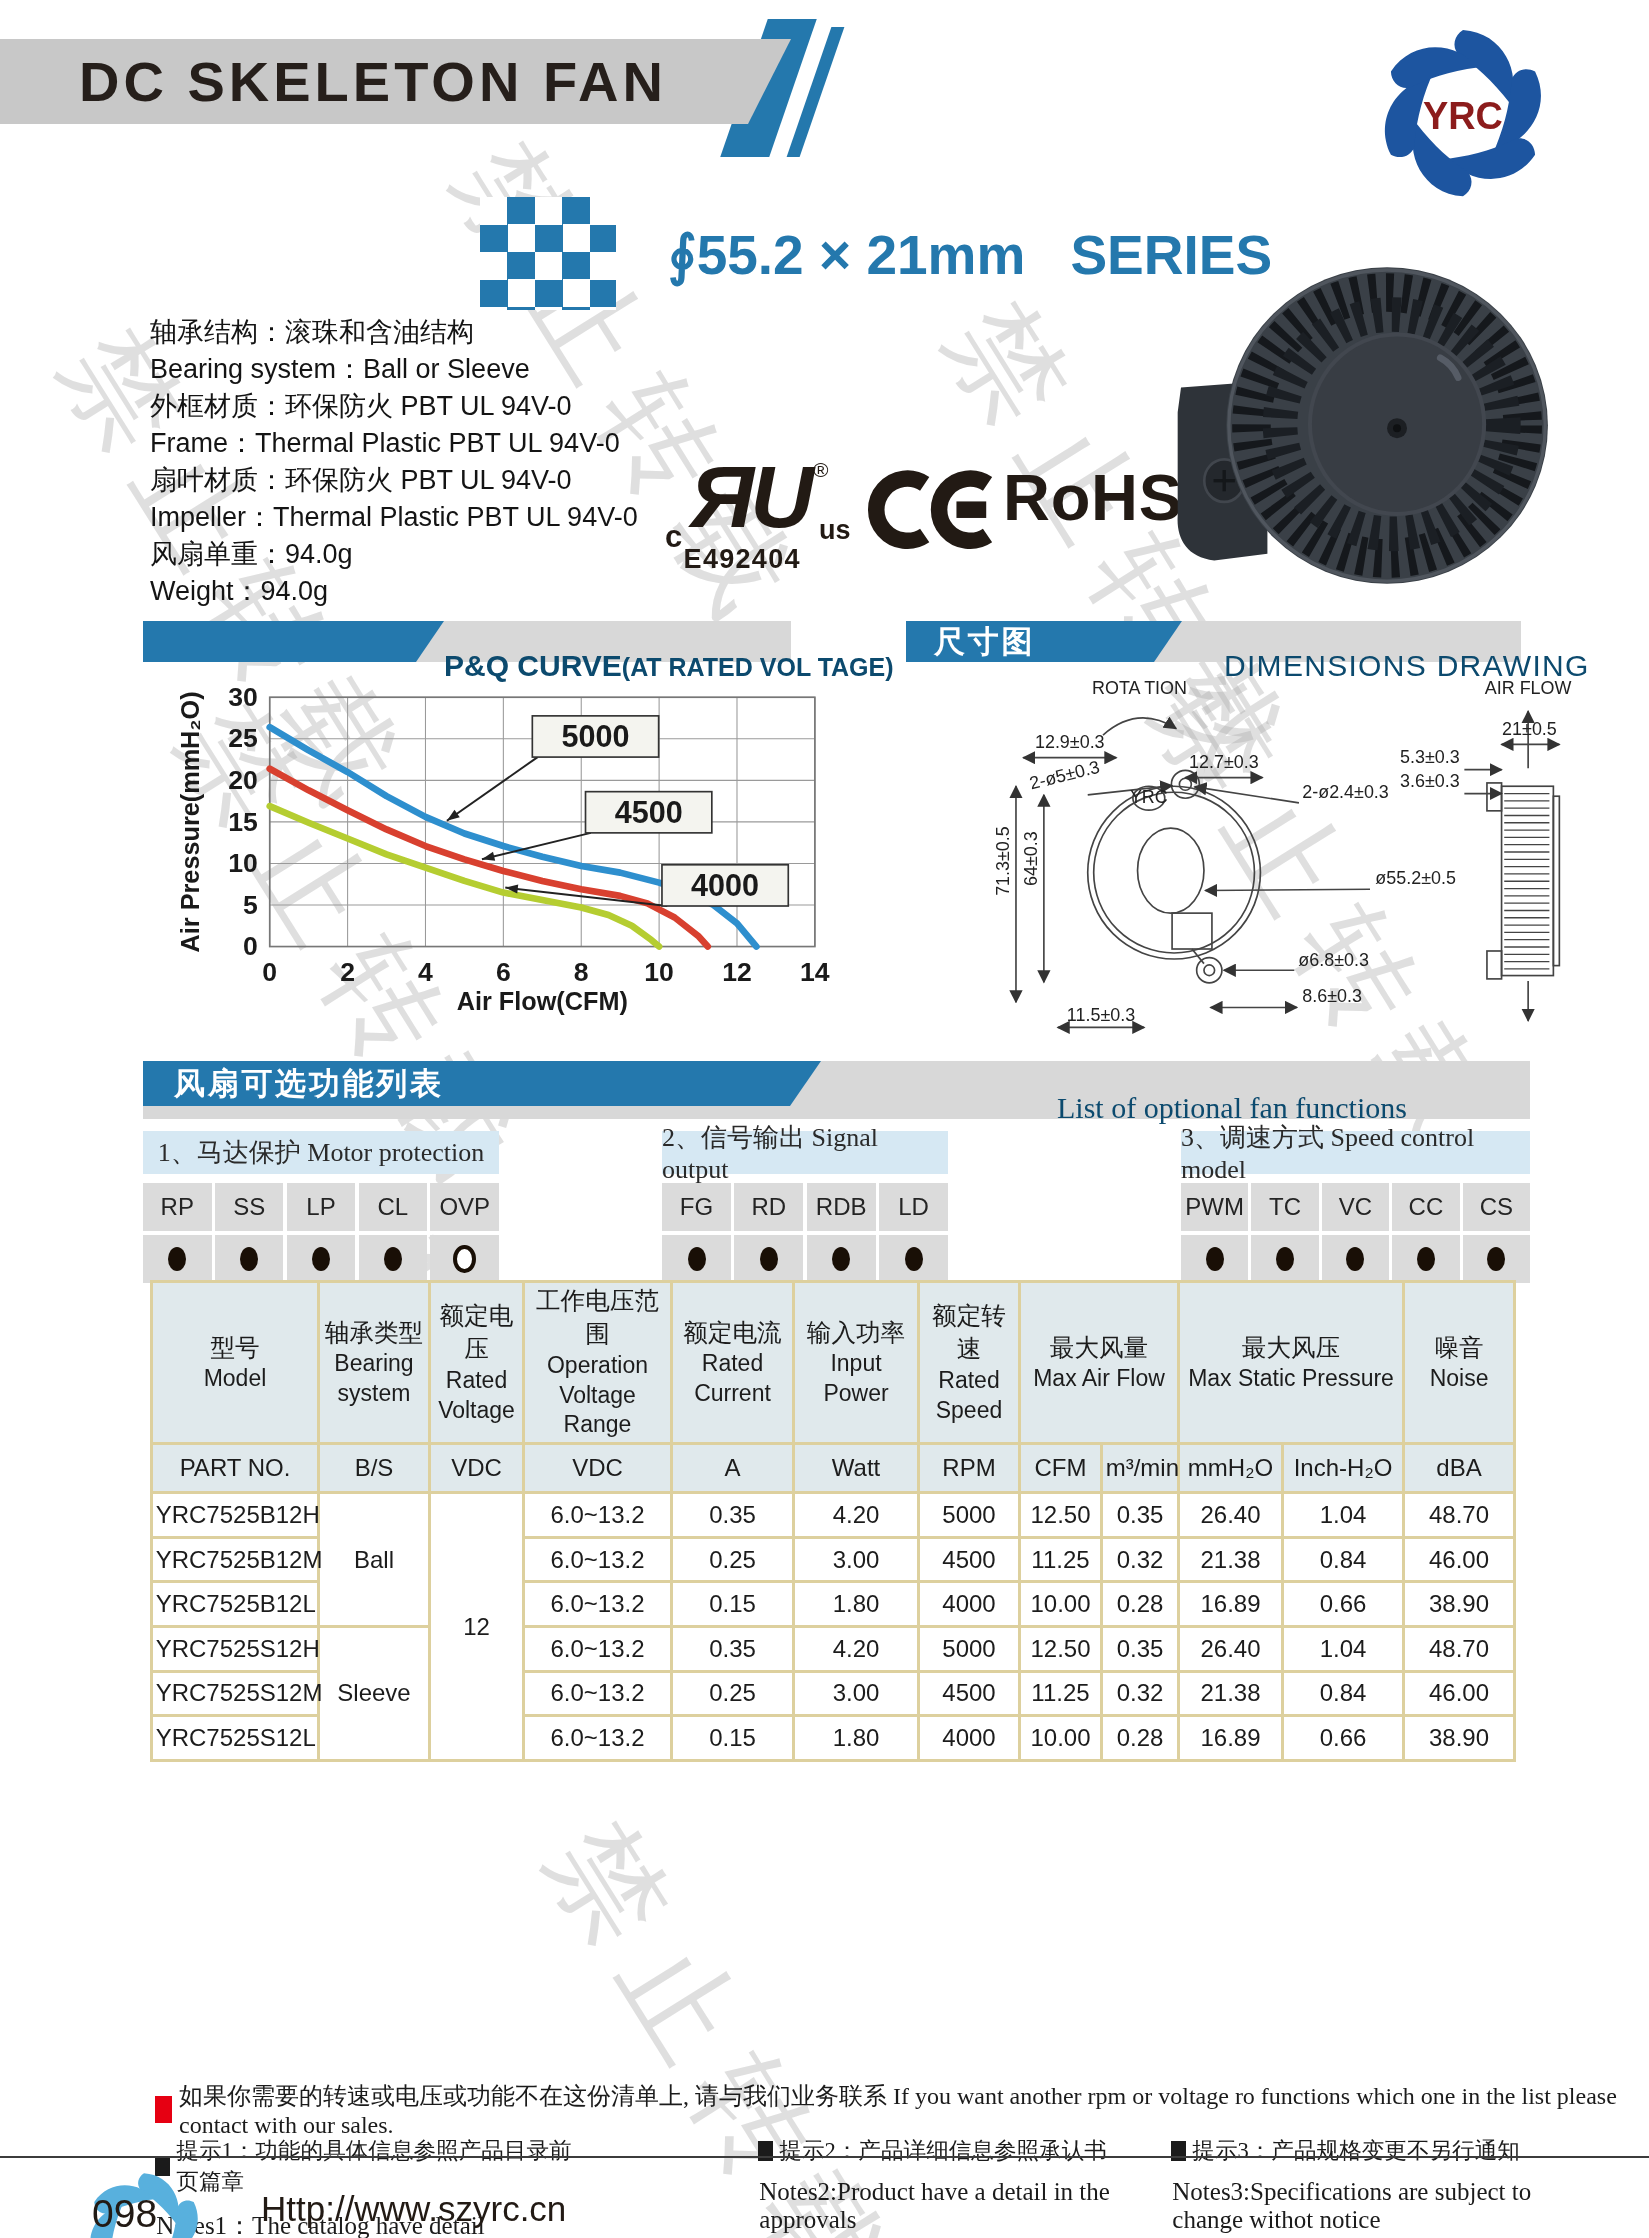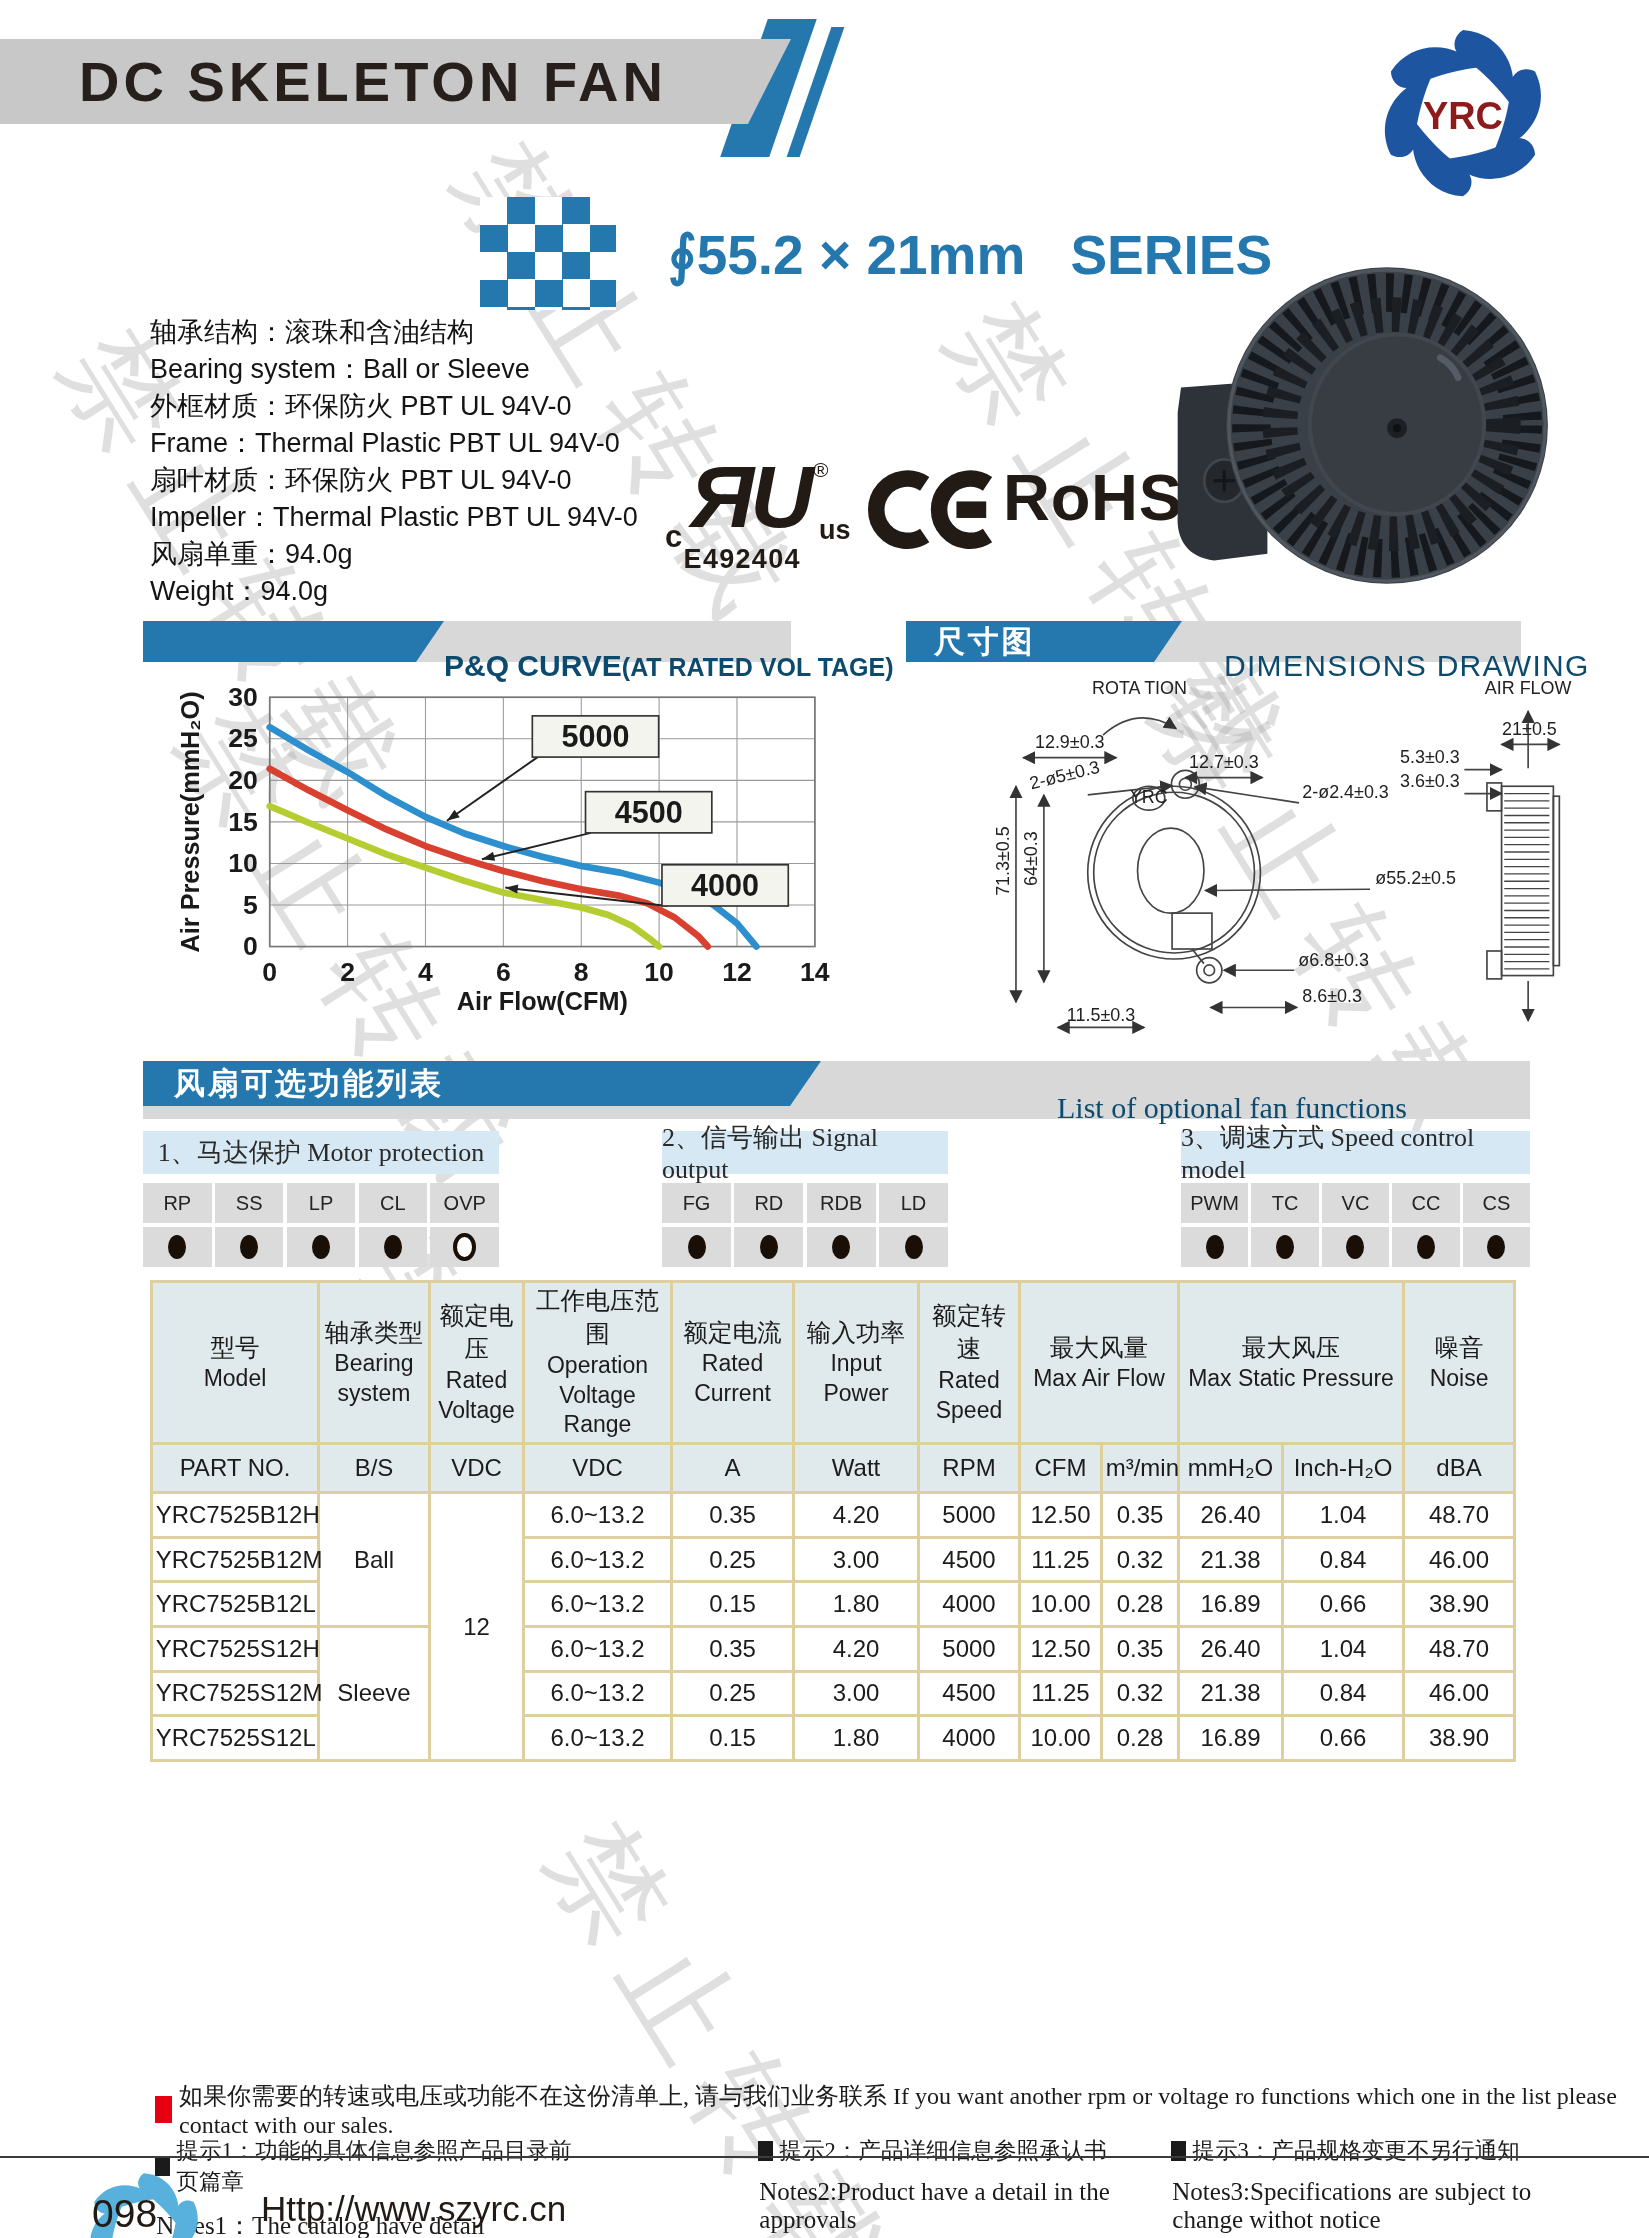--- a/index.html
+++ b/index.html
@@ -48,22 +48,22 @@
   
   #chartbox{left:170px;top:677px;width:718px;height:341px;z-index:2;}
   #dimbox{left:951px;top:670px;width:672px;height:372px;z-index:2;}
   #dimsvg text,.dimtxt{font-family:"Liberation Sans",sans-serif;font-size:27px;fill:#222;}
   
   .fnbox{position:absolute;z-index:2;}
   .fnbox .fn-title{background:#d6e8f3;height:43px;display:flex;align-items:center;justify-content:center;
                    font-family:"Liberation Serif",serif;font-size:26px;color:#2a2a2a;}
   .fn-row{display:flex;gap:3.3px;margin-top:9.3px;}
   .fn-row.dots{margin-top:3.3px;}
-  .fn-cell{flex:1;height:40px;background:#dbdbdb;display:flex;align-items:center;justify-content:center;
-           font-size:20px;color:#242424;}
+  .fn-cell{flex:1;height:48px;background:#dbdbdb;display:flex;align-items:center;justify-content:center;
+           font-size:24px;color:#242424;}
   .dot{width:18px;height:24px;border-radius:50%;background:#190f06;}
   .dot.hollow{background:#fff;border:4px solid #190f06;width:14.6px;height:20px;}
   
   #tablebox{left:150px;top:1280px;z-index:2;}
   table.spec{border-collapse:collapse;table-layout:fixed;width:1365px;background:#fff;}
   table.spec th,table.spec td{border:3.3px solid #ddd09e;text-align:center;vertical-align:middle;
       font-weight:normal;color:#1c1c1c;padding:1.3px 2.7px;}
   table.spec thead th{background:#e0e9ec;}
   .h-zh{font-size:24.6px;line-height:1.35;}
   .h-en{font-size:23px;line-height:1.3;}

